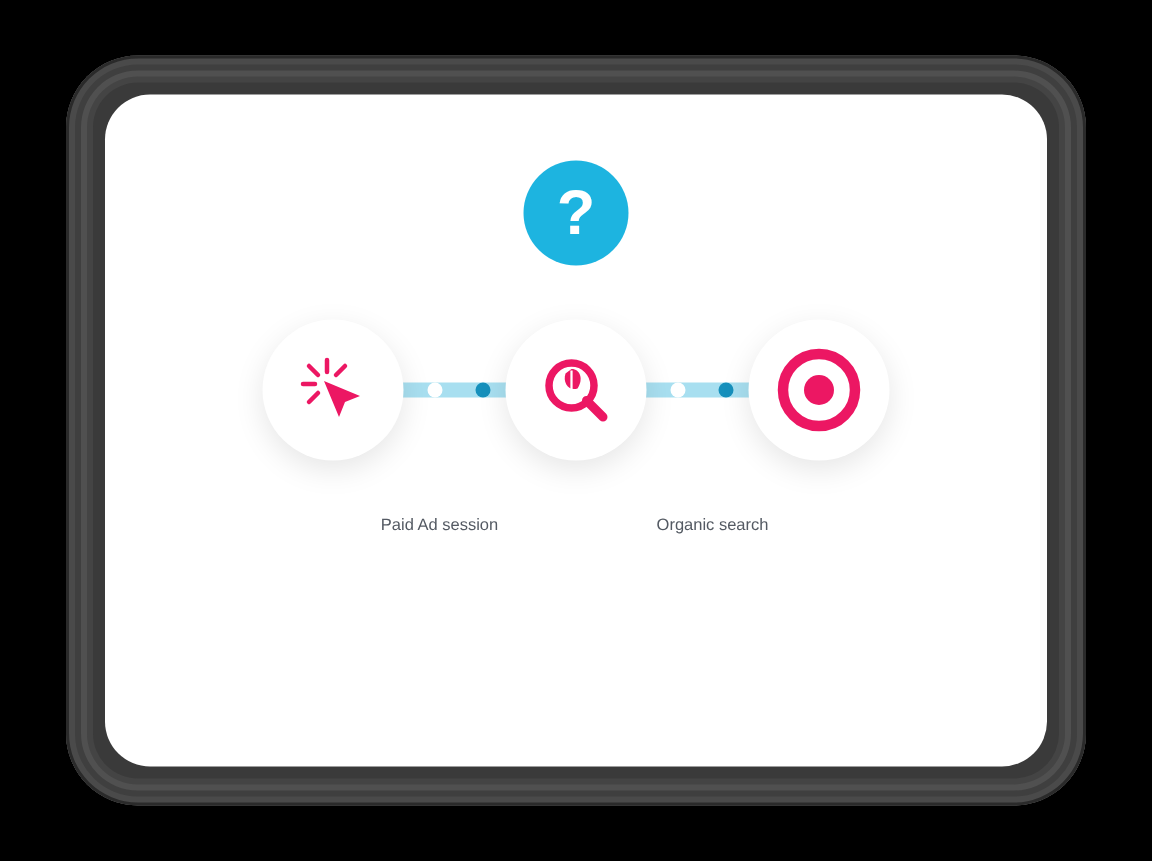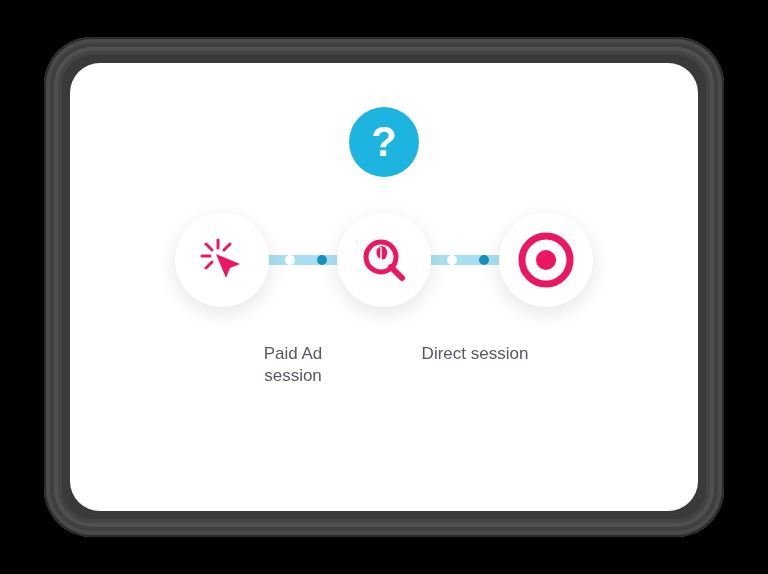--- a/index.html
+++ b/index.html
@@ -96,21 +96,21 @@
   .labels {
     display: flex;
     justify-content: center;
     margin-top: 36px;
     gap: 72px;
   }
   .label {
     width: 110px;
     text-align: center;
     color: #545a63;
-    font-size: 17px;
+    font-size: 11px;
     line-height: 1.3;
   }
   svg { display: block; }
 </style>
 </head>
 <body>
 
 <div class="device-frame">
   <div class="screen">
 
@@ -156,17 +156,17 @@
             <circle cx="28" cy="28" r="24" fill="none" stroke="#ec1763" stroke-width="7"></circle>
             <circle cx="28" cy="28" r="10" fill="#ec1763"></circle>
           </svg>
         </span>
       </div>
 
     </div>
 
     <div class="labels">
       <div class="label">Paid Ad session</div>
-      <div class="label">Direct session</div>
+      <div class="label">Organic search</div>
     </div>
 
   </div>
 </div>
 
 </body></html>

